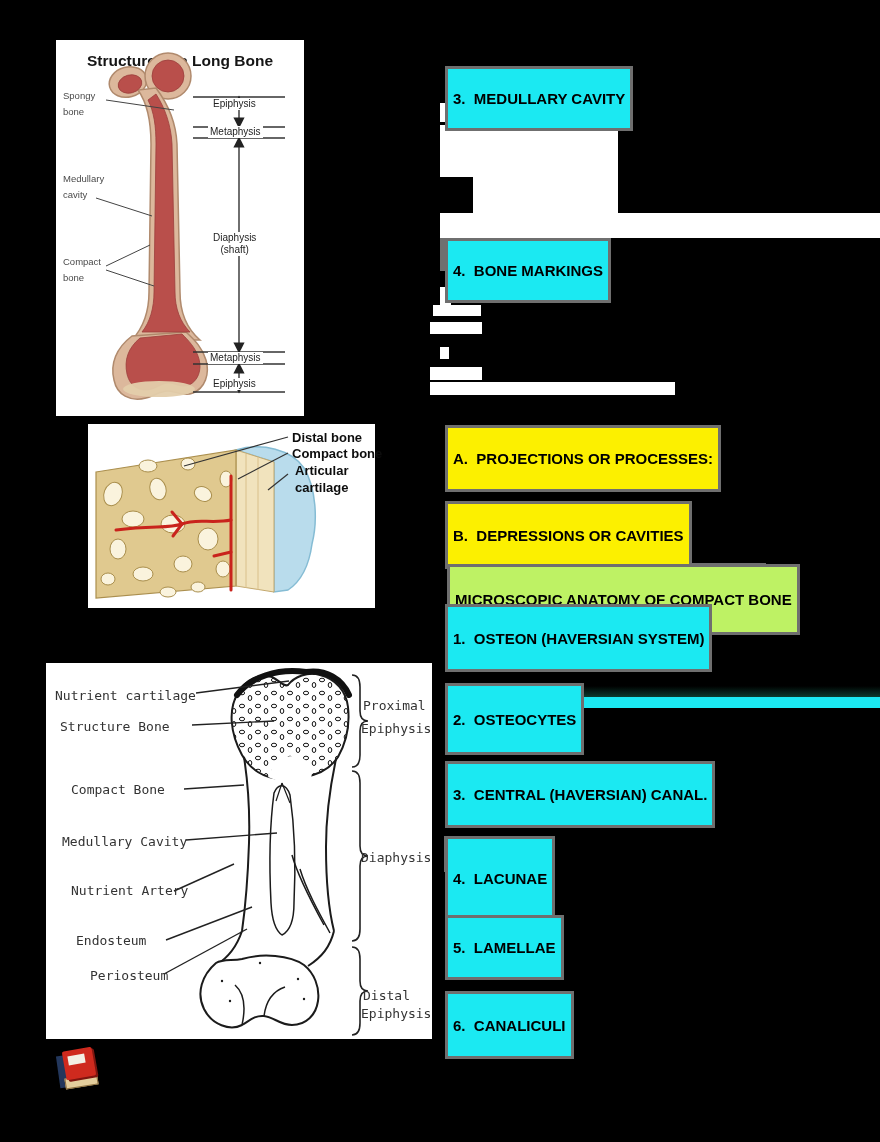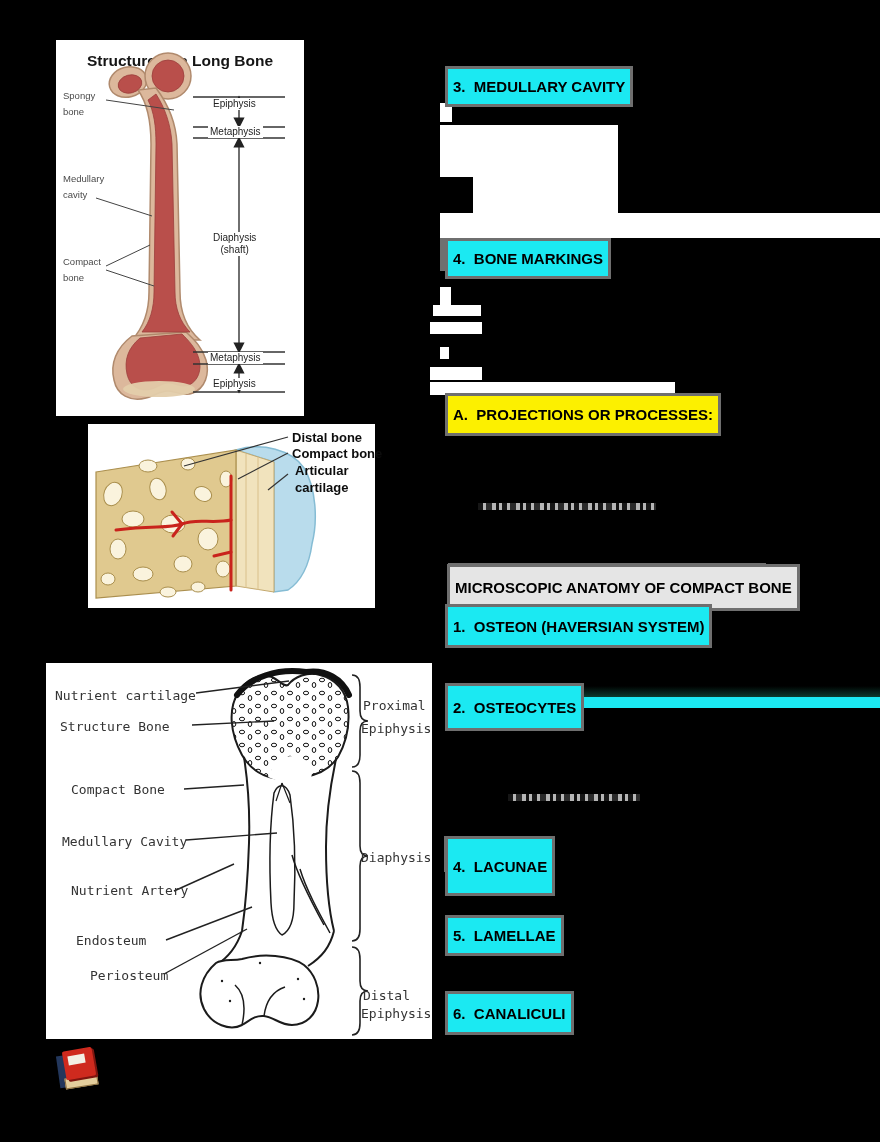--- a/index.html
+++ b/index.html
@@ -1,25 +1,25 @@
 <!DOCTYPE html>
 <html><head>
 <meta charset="utf-8">
 <style>
   html,body{margin:0;padding:0;background:#000;}
   .canvas{position:relative;width:880px;height:1142px;background:#000;overflow:hidden;
           font-family:"Liberation Sans",sans-serif;}
   .wbox{position:absolute;background:#fff;}
   .wpatch{position:absolute;background:#fff;}
-  .hl{position:absolute;display:flex;align-items:center;padding:4px 5px;
+  .hl{position:absolute;display:flex;align-items:center;padding:16px 5px;
       font-weight:bold;font-size:15px;color:#000;white-space:pre;
       box-shadow:0 0 0 3px #6f6f6f;z-index:5;}
   .hl.cyan{background:#1be9f2;}
-  .hl.yellow{background:#fcf000;}
-  .hl.magenta{background:#e5e5e5;}
+  .hl.yellow{background:#fcf000;margin-top:32px;}
+  .hl.magenta{background:#bef264;}
   .grayback{position:absolute;background:#6f6f6f;z-index:2;}
   .frag{position:absolute;height:7px;background:#b5b5b5;overflow:hidden;z-index:4;}
   .frag::after{content:"";display:block;height:100%;
       background:repeating-linear-gradient(90deg,#161616 0 5px,transparent 5px 8px,
       #2a2a2a 8px 14px,transparent 14px 18px,#101010 18px 21px,transparent 21px 24px);}
   .cyanstrip{position:absolute;background:#1be9f2;z-index:3;}
   .tealsmear{position:absolute;background:linear-gradient(180deg,#000 0%,#0c3b2e 100%);z-index:3;}
   .d1title{position:absolute;left:0;top:12px;width:100%;text-align:center;
       font-weight:bold;font-size:15.5px;color:#151515;}
   .d1label{position:absolute;font-size:9.5px;color:#4a4a4a;line-height:16px;}
@@ -245,23 +245,25 @@
   <div class="grayback" style="left:448px;top:563px;width:318px;height:41px"></div>
   <div class="grayback" style="left:448px;top:604px;width:242px;height:38px"></div>
   <div class="grayback" style="left:444px;top:836px;width:100px;height:36px"></div>
 
   <div class="tealsmear" style="left:560px;top:686px;width:320px;height:11px"></div>
   <div class="cyanstrip" style="left:560px;top:697px;width:320px;height:11px"></div>
 
   <div class="hl cyan" style="left:448px;top:69px;height:27px">3.  MEDULLARY CAVITY</div>
   <div class="hl cyan" style="left:448px;top:241px;height:27px">4.  BONE MARKINGS</div>
   <div class="hl yellow" style="left:448px;top:396px;height:29px">A.  PROJECTIONS OR PROCESSES:</div>
+  <div class="hl yellow" style="left:448px;top:472px;height:30px">B.  DEPRESSIONS OR CAVITIES</div>
   <div class="hl magenta" style="left:450px;top:567px;height:33px">MICROSCOPIC ANATOMY OF COMPACT BONE</div>
   <div class="hl cyan" style="left:448px;top:607px;height:30px">1.  OSTEON (HAVERSIAN SYSTEM)</div>
   <div class="hl cyan" style="left:448px;top:686px;height:34px">2.  OSTEOCYTES</div>
+  <div class="hl cyan" style="left:448px;top:764px;height:29px">3.  CENTRAL (HAVERSIAN) CANAL.</div>
   <div class="hl cyan" style="left:448px;top:839px;height:46px">4.  LACUNAE</div>
   <div class="hl cyan" style="left:448px;top:918px;height:27px">5.  LAMELLAE</div>
   <div class="hl cyan" style="left:448px;top:994px;height:30px">6.  CANALICULI</div>
 
   <div class="frag" style="left:500px;top:97px;width:120px"></div>
   <div class="frag" style="left:488px;top:268px;width:108px"></div>
   <div class="frag" style="left:520px;top:426px;width:158px"></div>
   <div class="frag" style="left:478px;top:503px;width:178px"></div>
   <div class="frag" style="left:478px;top:640px;width:212px"></div>
   <div class="frag" style="left:452px;top:715px;width:92px"></div>

